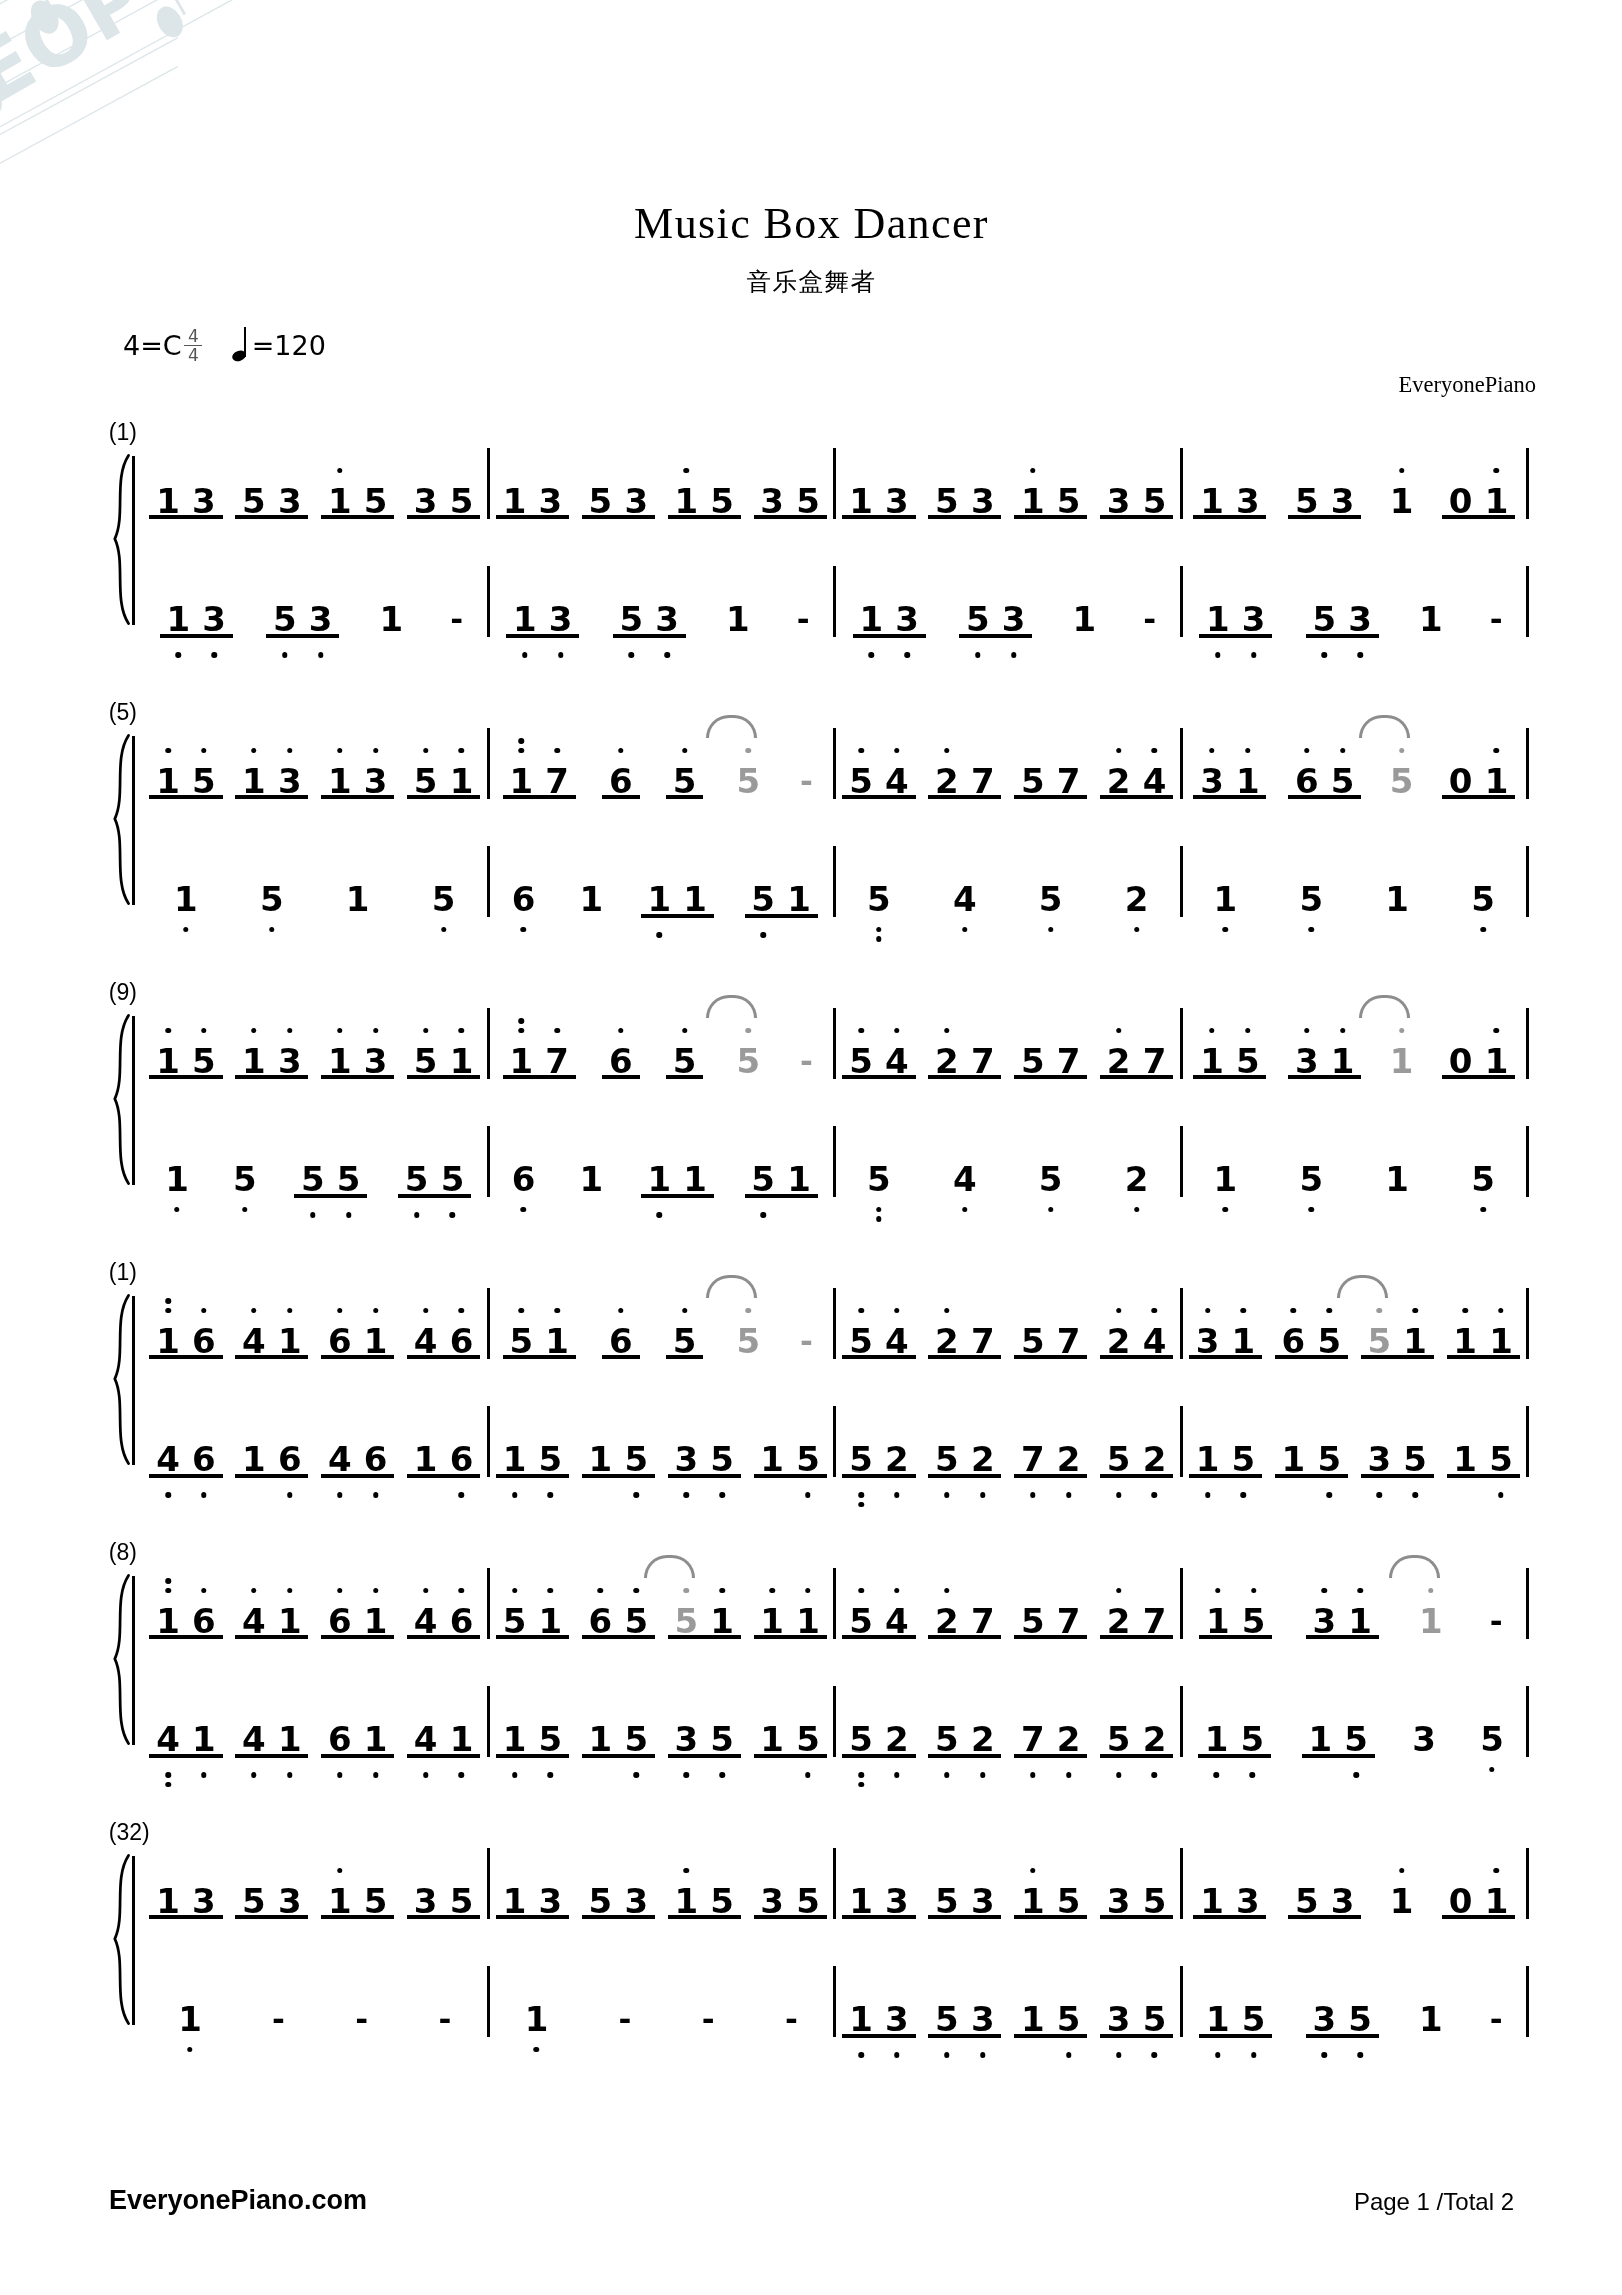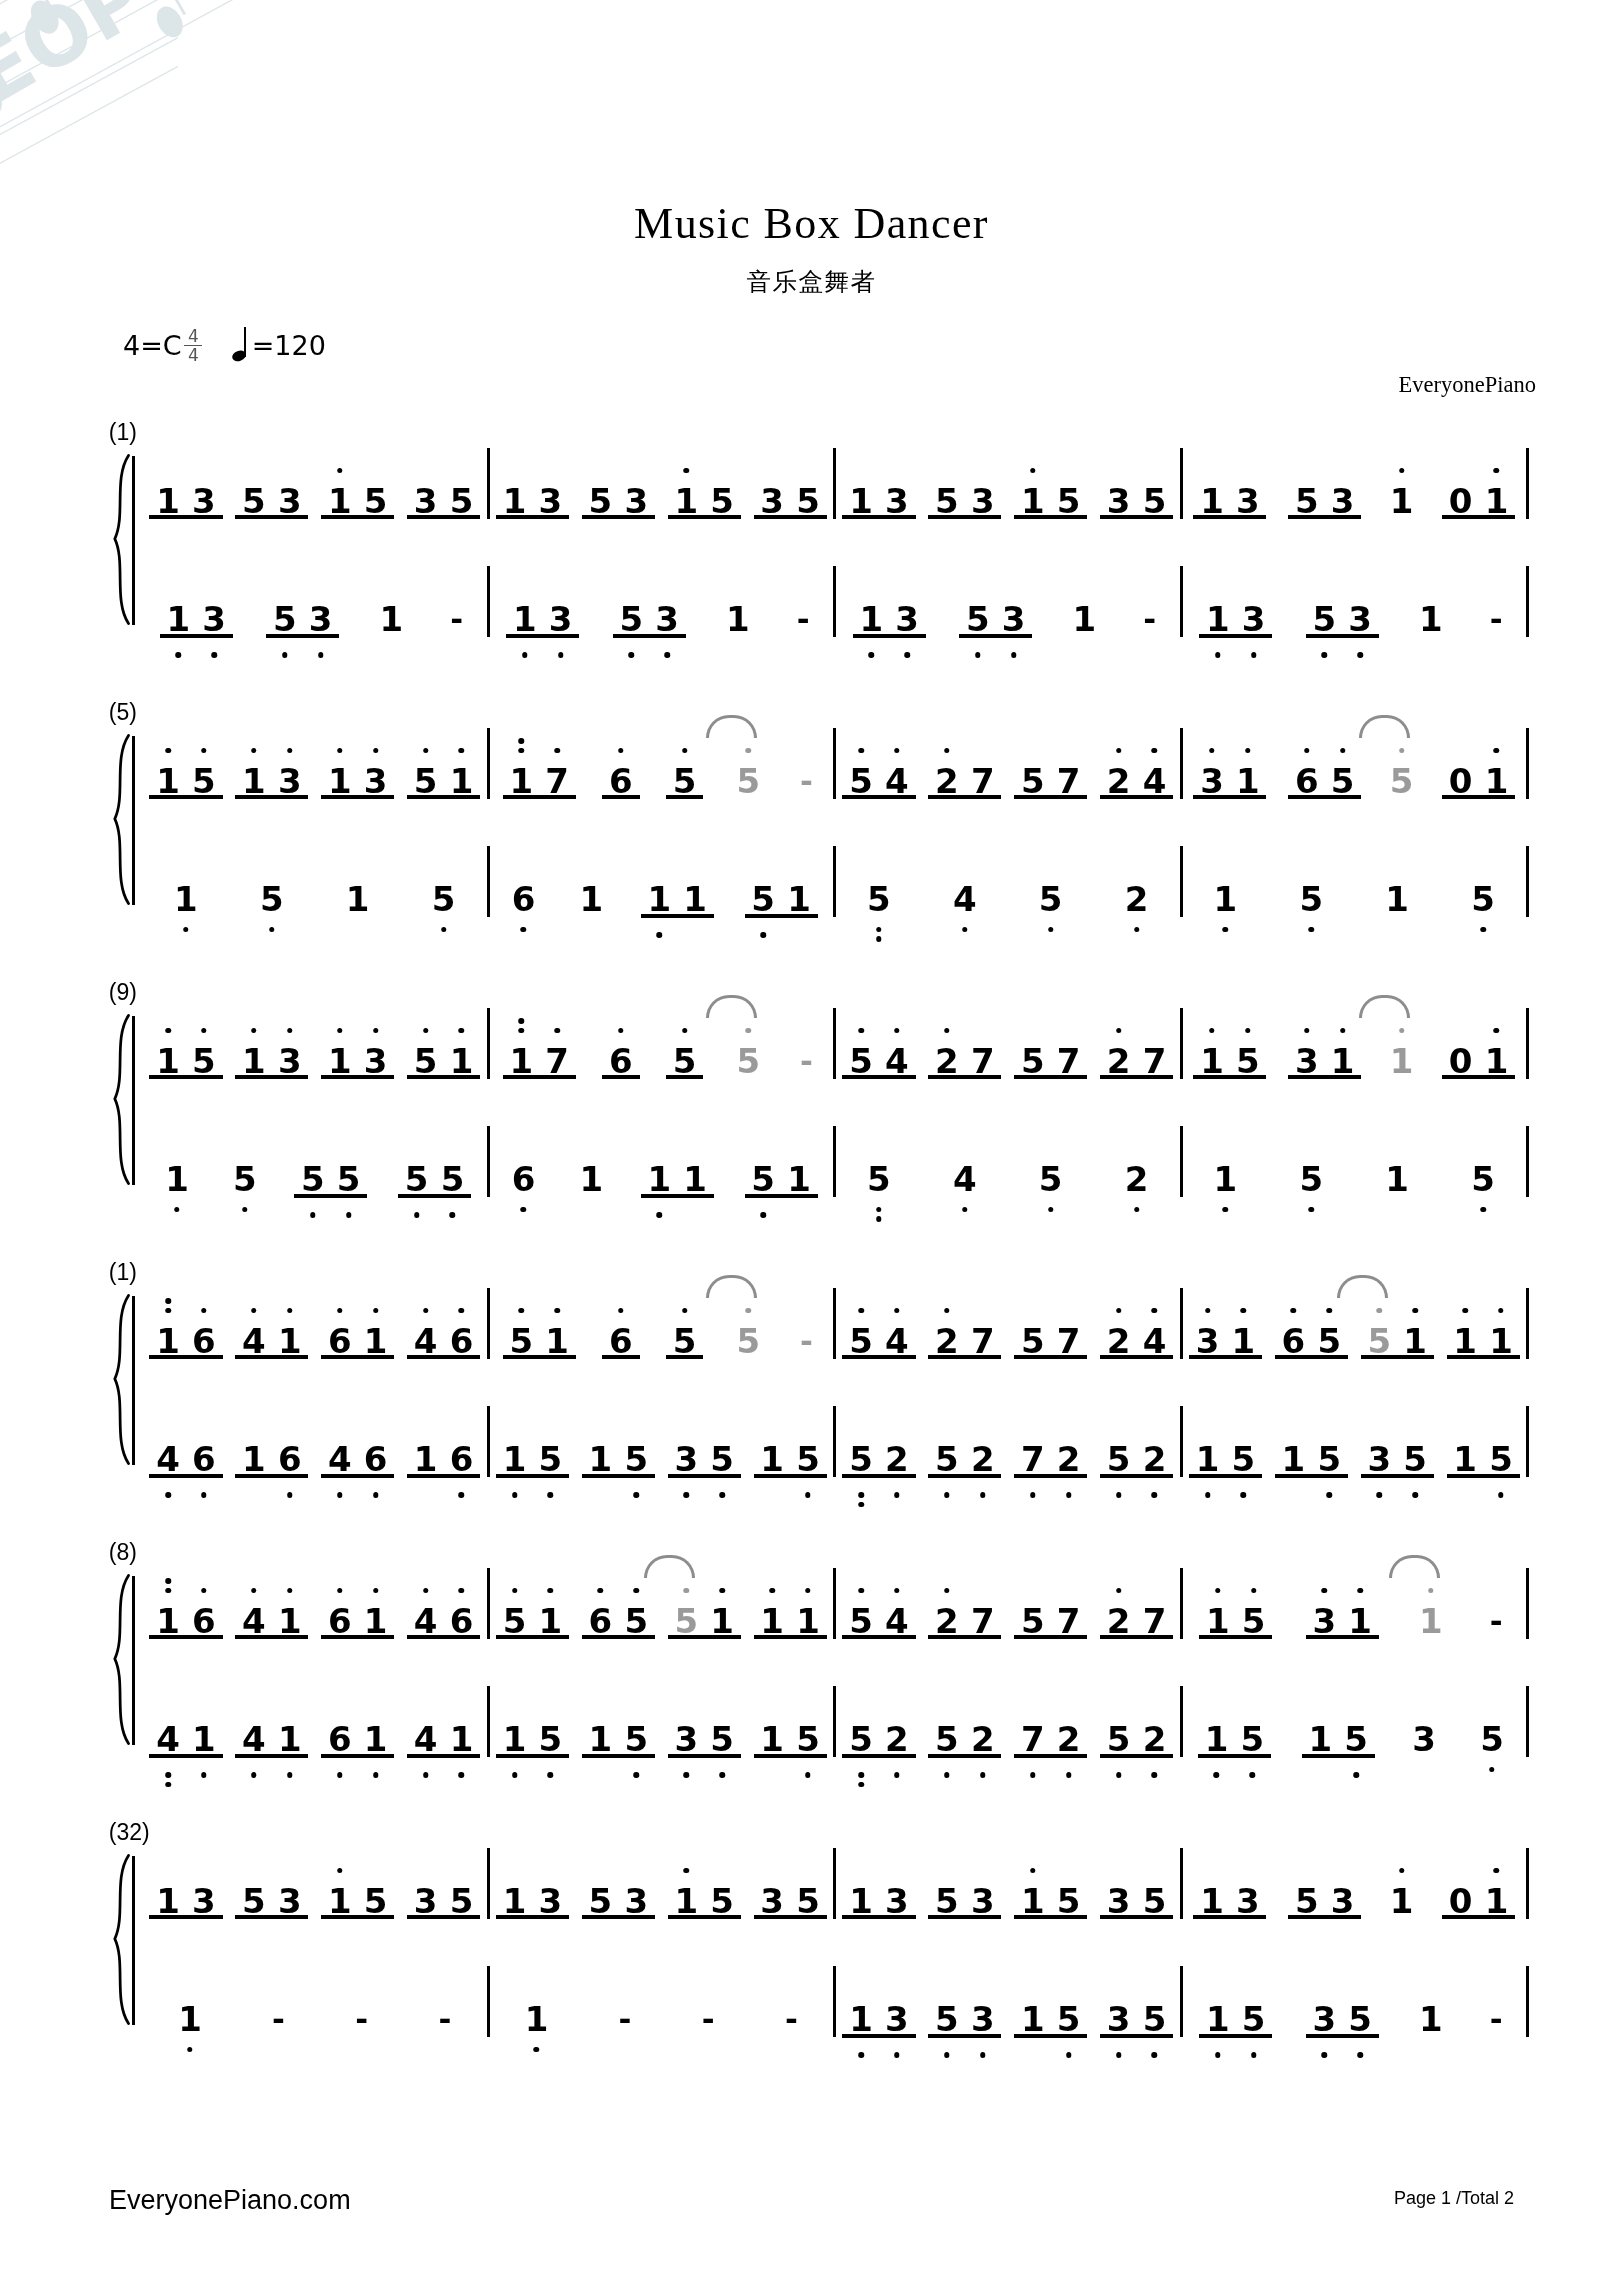--- a/index.html
+++ b/index.html
@@ -48,26 +48,26 @@
   #credit{
     position:absolute;right:87px;top:372px;
     font-family:"Liberation Serif", serif;
     font-size:22.5px;color:#000;
   }
 
   
   #footer-left{
     position:absolute;left:109px;top:2185px;
     font-family:"Liberation Sans", sans-serif;
-    font-size:27px;font-weight:normal;color:#000;
+    font-size:27px;font-weight:bold;color:#000;
   }
   #footer-right{
     position:absolute;right:109px;top:2188px;
     font-family:"Liberation Sans", sans-serif;
-    font-size:18px;color:#000;margin-left:8px;
+    font-size:24px;color:#000;margin-left:8px;
   }
 
   
   .system{position:absolute;left:102px;width:1427px;}
   .sys-label{
     position:absolute;left:6.8px;top:-4.1px;
     font-family:"Liberation Sans", sans-serif;
     font-size:23px;color:#000;
   }
   .brace{

